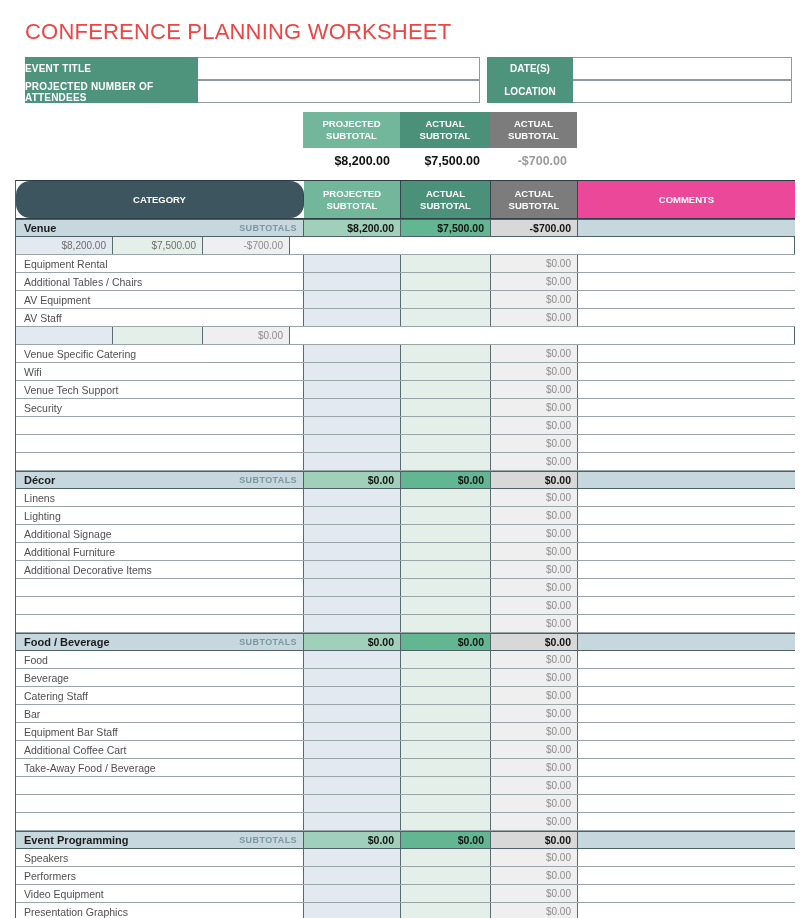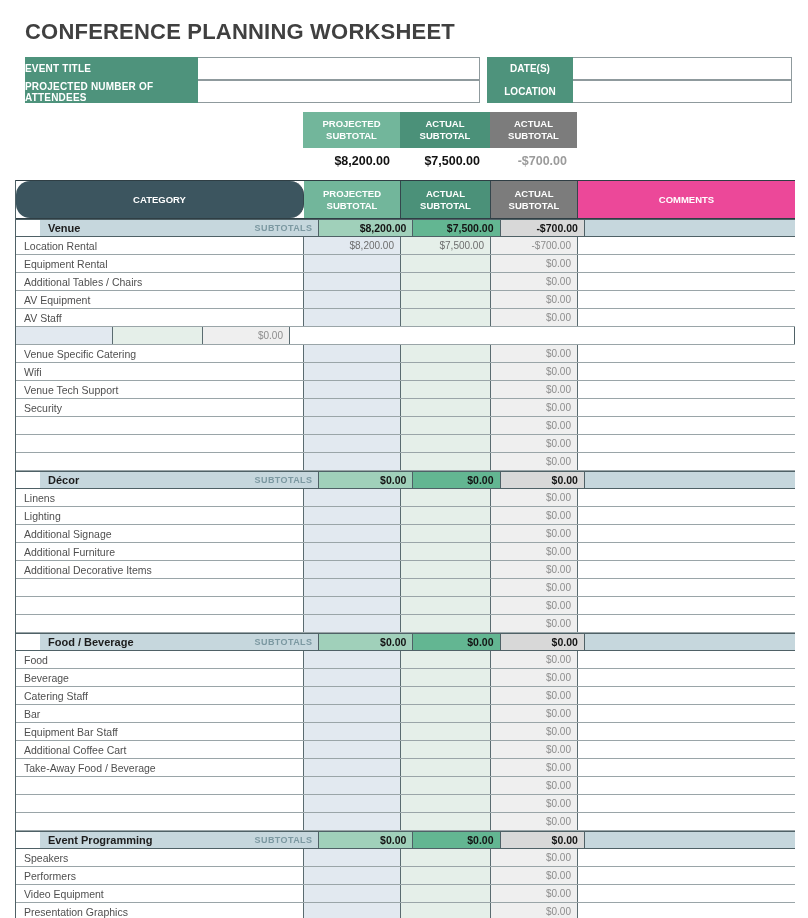--- a/index.html
+++ b/index.html
@@ -4,21 +4,21 @@
 <style>
   * { box-sizing: border-box; }
   html,body {
     margin:0; padding:0; width:808px; height:918px; overflow:hidden;
     background:#ffffff; font-family:"Liberation Sans", sans-serif;
   }
 
   
   #page-title {
     position:absolute; left:25px; top:4px;
-    font-size:22px; font-weight:bold; color:#404040; letter-spacing:0.2px;
+    font-size:22px; font-weight:normal; color:#ef4444; letter-spacing:0.2px;
   }
 
   
   .ev-row { position:absolute; left:25px; height:23px; display:flex; }
   .ev-label {
     background:#4e937c; color:#ffffff; font-size:10px; font-weight:bold;
     display:flex; align-items:center; width:173px; height:23px;
     letter-spacing:0.2px;
   }
   .ev-input {
@@ -74,21 +74,21 @@
   }
   .thead .c-cat { background:#3c555f;border-radius:14px; }
   .thead .c-proj{ background:#72b69b; }
   .thead .c-act { background:#4b9179; }
   .thead .c-var { background:#7c7c7c; }
   .thead .c-com { background:#ec4899; border-right:none; }
 
   
   .sec { height:18px; border-top:1px solid #4f6166; border-bottom:1px solid #4f6166; }
   .sec > div { display:flex; align-items:center; border-right:1px solid #4f6166; }
-  .sec .c-cat { background:#c6d7dd; justify-content:space-between; padding:0 6px 0 8px;margin-left:24px; }
+  .sec .c-cat { background:#c6d7dd; justify-content:space-between; padding:0 6px 0 8px; }
   .sec .c-proj{ background:#a0d0ba; }
   .sec .c-act { background:#63b692; }
   .sec .c-var { background:#d8d8d8; }
   .sec .c-com { background:#c6d7dd; border-right:none; }
   .sec-name { font-size:11px; font-weight:bold; color:#1c1c1c; }
   .sec-subl { font-size:9px; font-weight:bold; color:#7b98a1; letter-spacing:0.4px; }
   .sec .money { width:100%; text-align:right; font-size:10.5px; font-weight:bold; color:#141414; padding-right:6px; }
 
   
   .item { height:18px; border-bottom:1px solid #9aa5a8; }
@@ -157,21 +157,20 @@
         </div>
         <div class="c-act">
           <span class="money">$7,500.00</span>
         </div>
         <div class="c-var">
           <span class="money">-$700.00</span>
         </div>
         <div class="c-com"></div>
       </div>
       <div class="trow item">
-        <div class="c-cat">Location Rental</div>
         <div class="c-proj">
           <span class="money">$8,200.00</span>
         </div>
         <div class="c-act">
           <span class="money">$7,500.00</span>
         </div>
         <div class="c-var">
           <span class="money">-$700.00</span>
         </div>
         <div class="c-com"></div>

